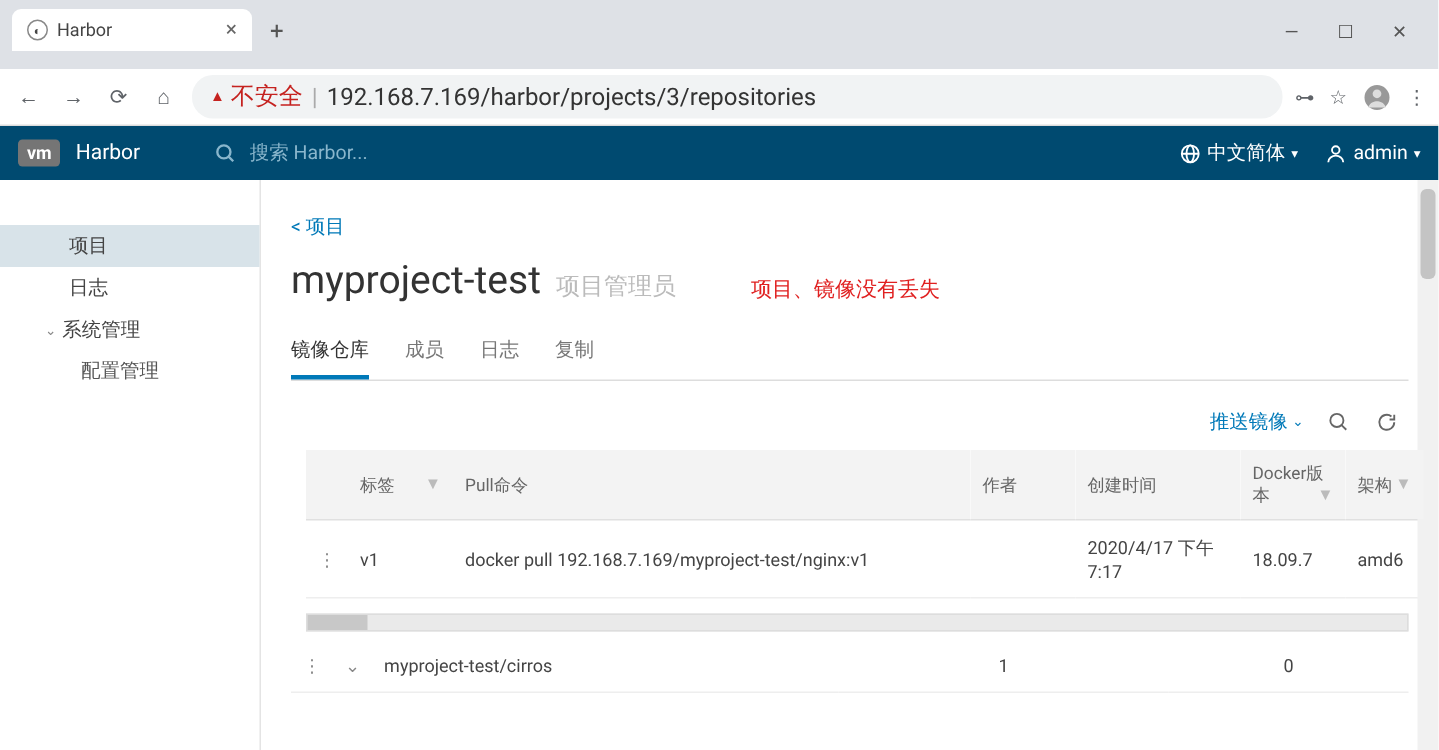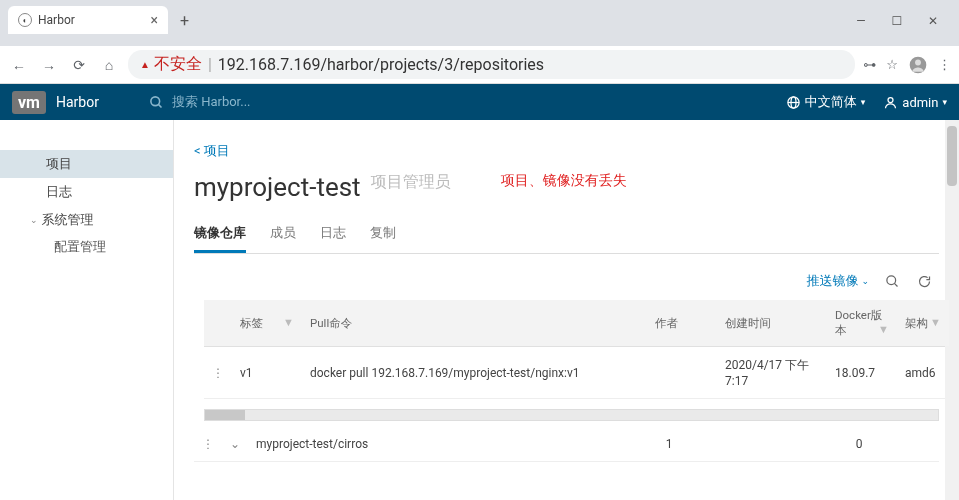--- a/index.html
+++ b/index.html
@@ -15,42 +15,42 @@
 .win-btn { width: 36px; height: 26px; display: flex; align-items: center; justify-content: center; color: #555; cursor: pointer; font-size: 12px; }
 .address-row { background: #fff; display: flex; align-items: center; padding: 4px 8px; gap: 8px; border-bottom: 1px solid #ddd; }
 .nav-icon { width: 22px; height: 22px; display: flex; align-items: center; justify-content: center; color: #5f6368; cursor: pointer; font-size: 14px; }
 .url-bar { flex: 1; display: flex; align-items: center; gap: 6px; background: #f1f3f4; border-radius: 14px; padding: 4px 12px; font-size: 16px; color: #333; }
 .insecure { color: #c5221f; display: flex; align-items: center; gap: 4px; }
 .insecure::before { content: "▲"; font-size: 10px; }
 .url-sep { color: #aaa; }
 .addr-icons { display: flex; gap: 10px; align-items: center; color: #5f6368; }
 
 .harbor-header { background: #004a70; color: #fff; height: 36px; display: flex; align-items: center; padding: 0 12px; }
-.vm-logo { background: #757575; padding: 2px 6px; border-radius: 3px; font-size: 16px; font-weight: bold; }
+.vm-logo { background: #757575; padding: 2px 6px; border-radius: 3px; font-size: 12px; font-weight: bold; }
 .harbor-name { margin-left: 10px; font-size: 14px; }
 .search-box { margin-left: 50px; display: flex; align-items: center; gap: 8px; color: #89b6cc; font-size: 13px; }
 .header-right { margin-left: auto; display: flex; gap: 18px; align-items: center; font-size: 13px; }
 .header-link { display: flex; align-items: center; gap: 4px; cursor: pointer; }
 
 .app-body { display: flex; height: calc(500px - 46px - 28px - 36px); }
 .sidebar { width: 174px; background: #fff; border-right: 1px solid #e4e4e4; padding: 30px 0; }
 .side-item { padding: 5px 0 5px 46px; font-size: 13px; color: #444; cursor: pointer; }
 .side-item.active { background: #d8e3e9; }
 .side-group { padding: 5px 0 5px 30px; font-size: 13px; color: #444; cursor: pointer; display: flex; align-items: center; gap: 4px; }
 .side-sub { padding: 4px 0 4px 54px; font-size: 13px; color: #555; cursor: pointer; }
 
 .main { flex: 1; padding: 22px 20px 0 20px; overflow-y: auto; position: relative; }
 .back-link { color: #0079b8; font-size: 13px; cursor: pointer; margin-bottom: 12px; display: inline-block; }
-.proj-title-row { display: flex; align-items: flex-start; gap: 10px; margin-bottom: 14px; }
+.proj-title-row { display: flex; align-items: flex-end; gap: 10px; margin-bottom: 14px; }
 .proj-title { font-size: 26px; font-weight: 400; color: #333; }
 .role-label { color: #bbb; font-size: 16px; }
 .annotation { color: #e02020; font-size: 14px; margin-left: 40px; }
 .sub-tabs { display: flex; gap: 24px; border-bottom: 1px solid #ddd; margin-bottom: 0; }
 .sub-tab { padding: 8px 0; font-size: 13px; color: #777; cursor: pointer; border-bottom: 3px solid transparent; font-weight: 400; }
-.sub-tab.active { color: #333; border-bottom-color: #0079b8; font-weight: 700; }
+.sub-tab.active { color: #333; border-bottom-color: #0079b8; font-weight: 400; }
 
 .toolbar { display: flex; justify-content: flex-end; gap: 14px; padding: 18px 6px 10px; color: #0079b8; font-size: 13px; align-items: center; }
 .toolbar-link { cursor: pointer; display: flex; align-items: center; gap: 3px; }
 .icon-circle { width: 18px; height: 18px; display: flex; align-items: center; justify-content: center; color: #666; cursor: pointer; }
 
 table { width: 100%; border-collapse: collapse; font-size: 12px; }
 th { text-align: left; font-weight: 400; color: #666; padding: 8px 8px; border-bottom: 1px solid #e0e0e0; background: #fafafa; position: relative; }
 th .filter { float: right; color: #bbb; font-size: 11px; }
 td { padding: 10px 8px; border-bottom: 1px solid #eee; color: #444; }
 .row-actions { cursor: pointer; color: #888; text-align: center; width: 24px; }

